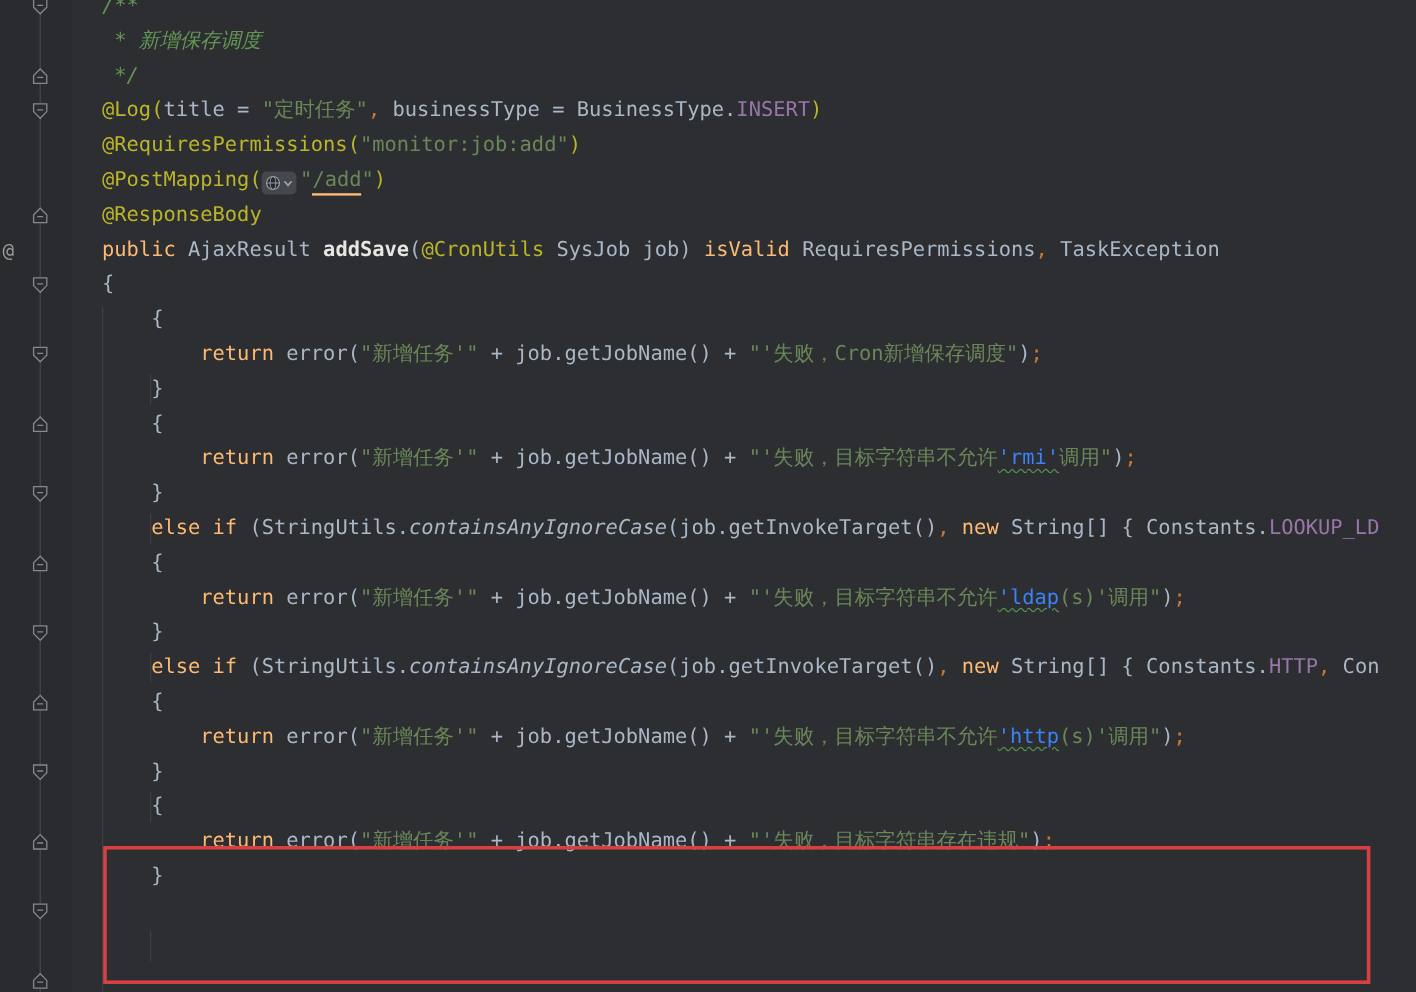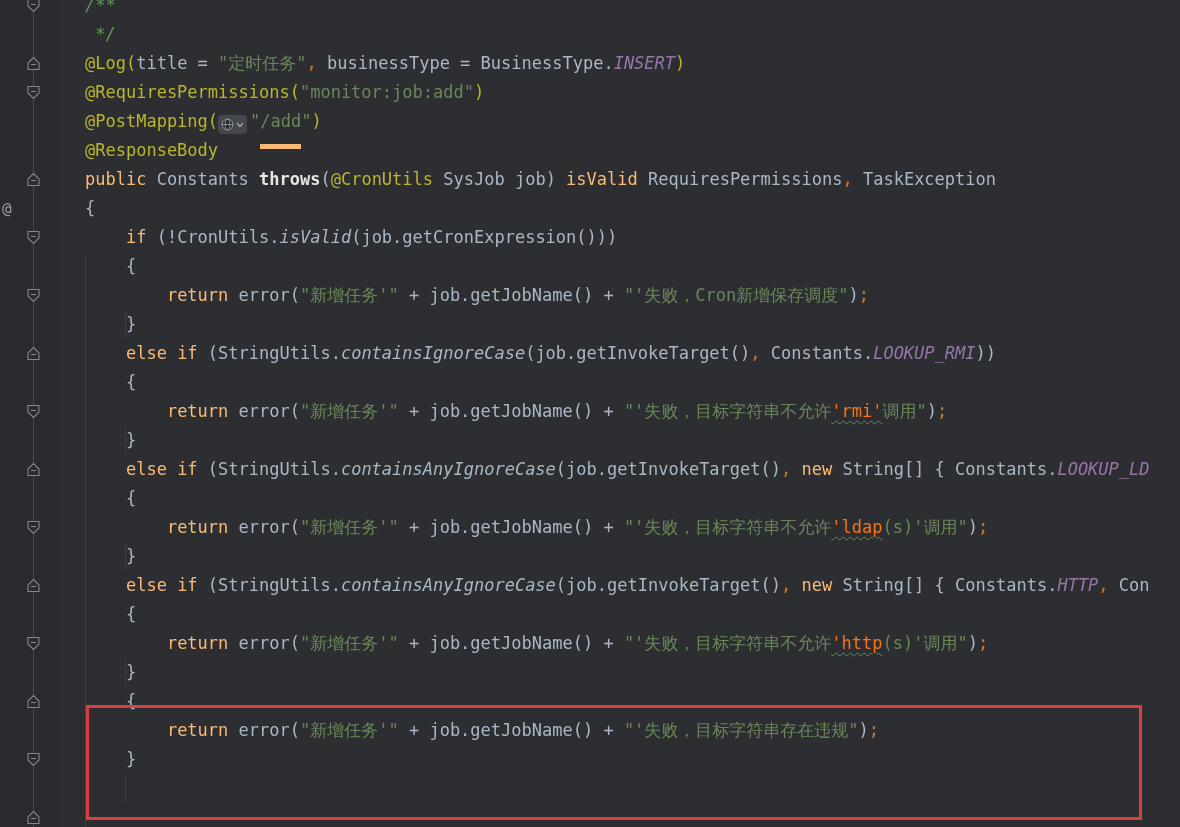--- a/index.html
+++ b/index.html
@@ -14,28 +14,28 @@
   .guide{position:absolute;width:1px;background:#3e4144;z-index:1;}
   #code{position:absolute;left:0;top:-9px;right:0;z-index:2;}
   .code-line{
     height:29px;line-height:29px;padding-left:85px;white-space:pre;
     font-size:17px;color:#a9b7c6;letter-spacing:0;
   }
   .tok-d{color:#a9b7c6;}
   .tok-k{color:#fdba74;}
   .tok-s{color:#6a8759;}
   .tok-a{color:#bbb529;}
-  .tok-c{color:#9876aa;font-style:italic;}
+  .tok-c{color:#9876aa;}
   .tok-m{color:#a9b7c6;font-style:italic;}
   .tok-decl{color:#e8e6e3;font-weight:bold;}
   .tok-p{color:#cc7832;}
   .tok-cm{color:#639654;font-style:italic;}
-  .tok-su{color:#6a8759;border-bottom:5px solid #fdba74;padding-bottom:13px;}
+  .tok-su{color:#6a8759;border-bottom:2px solid #fdba74;padding-bottom:1px;}
   .tok-sw{
-    color:#f97316;
+    color:#3b82f6;
     text-decoration:underline;text-decoration-style:wavy;
     text-decoration-color:#55914f;text-decoration-thickness:1px;
     text-underline-offset:3px;
   }
   .cjk{font-family:"DejaVu Sans",sans-serif;}
   .fold-btn{position:absolute;left:26px;width:15px;height:15px;z-index:3;cursor:pointer;background:transparent;border:0;padding:0;}
   .at-marker{position:absolute;left:2px;z-index:3;color:#9b9b9b;font-size:16px;line-height:16px;}
   .inlay{
     display:inline-flex;align-items:center;gap:2px;
     background:#44474b;border-radius:4px;height:19px;padding:0 3px;
@@ -118,38 +118,37 @@
           <line x1="5" y1="6.5" x2="10" y2="6.5" stroke="#85888c" stroke-width="1.1"></line>
         </svg></button>
       <button class="fold-btn" style="top: 810px;"><svg width="15" height="15" viewBox="0 0 15 15">
           <path d="M2 13.5 H13 V7 L7.5 1.5 L2 7 Z" fill="#2a2b2e" stroke="#85888c" stroke-width="1.1"></path>
           <line x1="5" y1="8.5" x2="10" y2="8.5" stroke="#85888c" stroke-width="1.1"></line>
         </svg></button>
       <div class="at-marker" style="top: 201px;">@</div>
     </div>
   <div id="code">
       <div class="code-line"><span class="tok-cm">/**</span></div>
+      <div class="code-line"><span class="tok-cm"> * <span class="cjk">新增保存调度</span></span></div>
       <div class="code-line"><span class="tok-cm"> */</span></div>
       <div class="code-line"><span class="tok-a">@Log(</span><span class="tok-d">title = </span><span class="tok-s">"<span class="cjk">定时任务</span>"</span><span class="tok-p">,</span><span class="tok-d"> businessType = BusinessType.</span><span class="tok-c">INSERT</span><span class="tok-a">)</span></div>
       <div class="code-line"><span class="tok-a">@RequiresPermissions(</span><span class="tok-s">"monitor:job:add"</span><span class="tok-a">)</span></div>
       <div class="code-line"><span class="tok-a">@PostMapping(</span><span class="inlay"><svg width="13" height="13" viewBox="0 0 13 13">
             <circle cx="6.5" cy="6.5" r="5.4" fill="#26282b" stroke="#9aa0a6" stroke-width="1"></circle>
             <ellipse cx="6.5" cy="6.5" rx="2.4" ry="5.4" fill="none" stroke="#9aa0a6" stroke-width="0.8"></ellipse>
             <line x1="1.2" y1="6.5" x2="11.8" y2="6.5" stroke="#9aa0a6" stroke-width="0.8"></line>
           </svg><svg width="8" height="6" viewBox="0 0 8 6">
             <path d="M1 1 L4 4.5 L7 1" fill="none" stroke="#9da0a8" stroke-width="1.4"></path>
           </svg></span><span class="tok-s">"</span><span class="tok-su">/add</span><span class="tok-s">"</span><span class="tok-a">)</span></div>
       <div class="code-line"><span class="tok-a">@ResponseBody</span></div>
-      <div class="code-line"><span class="tok-k">public </span><span class="tok-d">Constants </span><span class="tok-decl">throws</span><span class="tok-d">(</span><span class="tok-a">@CronUtils</span><span class="tok-d"> SysJob job) </span><span class="tok-k">isValid </span><span class="tok-d">RequiresPermissions</span><span class="tok-p">,</span><span class="tok-d"> TaskException</span></div>
+      <div class="code-line"><span class="tok-k">public </span><span class="tok-d">AjaxResult </span><span class="tok-decl">addSave</span><span class="tok-d">(</span><span class="tok-a">@CronUtils</span><span class="tok-d"> SysJob job) </span><span class="tok-k">isValid </span><span class="tok-d">RequiresPermissions</span><span class="tok-p">,</span><span class="tok-d"> TaskException</span></div>
       <div class="code-line"><span class="tok-d">{</span></div>
-      <div class="code-line"><span class="tok-d">    </span><span class="tok-k">if </span><span class="tok-d">(!CronUtils.</span><span class="tok-m">isValid</span><span class="tok-d">(job.getCronExpression()))</span></div>
       <div class="code-line"><span class="tok-d">    {</span></div>
       <div class="code-line"><span class="tok-d">        </span><span class="tok-k">return </span><span class="tok-d">error(</span><span class="tok-s">"<span class="cjk">新增任务</span>'"</span><span class="tok-d"> + job.getJobName() + </span><span class="tok-s">"'<span class="cjk">失败，</span>Cron<span class="cjk">新增保存调度</span>"</span><span class="tok-d">)</span><span class="tok-p">;</span></div>
       <div class="code-line"><span class="tok-d">    }</span></div>
-      <div class="code-line"><span class="tok-d">    </span><span class="tok-k">else if </span><span class="tok-d">(StringUtils.</span><span class="tok-m">containsIgnoreCase</span><span class="tok-d">(job.getInvokeTarget()</span><span class="tok-p">,</span><span class="tok-d"> Constants.</span><span class="tok-c">LOOKUP_RMI</span><span class="tok-d">))</span></div>
       <div class="code-line"><span class="tok-d">    {</span></div>
       <div class="code-line"><span class="tok-d">        </span><span class="tok-k">return </span><span class="tok-d">error(</span><span class="tok-s">"<span class="cjk">新增任务</span>'"</span><span class="tok-d"> + job.getJobName() + </span><span class="tok-s">"'<span class="cjk">失败，目标字符串不允许</span></span><span class="tok-sw">'rmi'</span><span class="tok-s"><span class="cjk">调用</span>"</span><span class="tok-d">)</span><span class="tok-p">;</span></div>
       <div class="code-line"><span class="tok-d">    }</span></div>
       <div class="code-line"><span class="tok-d">    </span><span class="tok-k">else if </span><span class="tok-d">(StringUtils.</span><span class="tok-m">containsAnyIgnoreCase</span><span class="tok-d">(job.getInvokeTarget()</span><span class="tok-p">,</span><span class="tok-d"> </span><span class="tok-k">new</span><span class="tok-d"> String[] { Constants.</span><span class="tok-c">LOOKUP_LD</span></div>
       <div class="code-line"><span class="tok-d">    {</span></div>
       <div class="code-line"><span class="tok-d">        </span><span class="tok-k">return </span><span class="tok-d">error(</span><span class="tok-s">"<span class="cjk">新增任务</span>'"</span><span class="tok-d"> + job.getJobName() + </span><span class="tok-s">"'<span class="cjk">失败，目标字符串不允许</span></span><span class="tok-sw">'ldap</span><span class="tok-s">(s)'<span class="cjk">调用</span>"</span><span class="tok-d">)</span><span class="tok-p">;</span></div>
       <div class="code-line"><span class="tok-d">    }</span></div>
       <div class="code-line"><span class="tok-d">    </span><span class="tok-k">else if </span><span class="tok-d">(StringUtils.</span><span class="tok-m">containsAnyIgnoreCase</span><span class="tok-d">(job.getInvokeTarget()</span><span class="tok-p">,</span><span class="tok-d"> </span><span class="tok-k">new</span><span class="tok-d"> String[] { Constants.</span><span class="tok-c">HTTP</span><span class="tok-p">,</span><span class="tok-d"> Con</span></div>
       <div class="code-line"><span class="tok-d">    {</span></div>
       <div class="code-line"><span class="tok-d">        </span><span class="tok-k">return </span><span class="tok-d">error(</span><span class="tok-s">"<span class="cjk">新增任务</span>'"</span><span class="tok-d"> + job.getJobName() + </span><span class="tok-s">"'<span class="cjk">失败，目标字符串不允许</span></span><span class="tok-sw">'http</span><span class="tok-s">(s)'<span class="cjk">调用</span>"</span><span class="tok-d">)</span><span class="tok-p">;</span></div>

